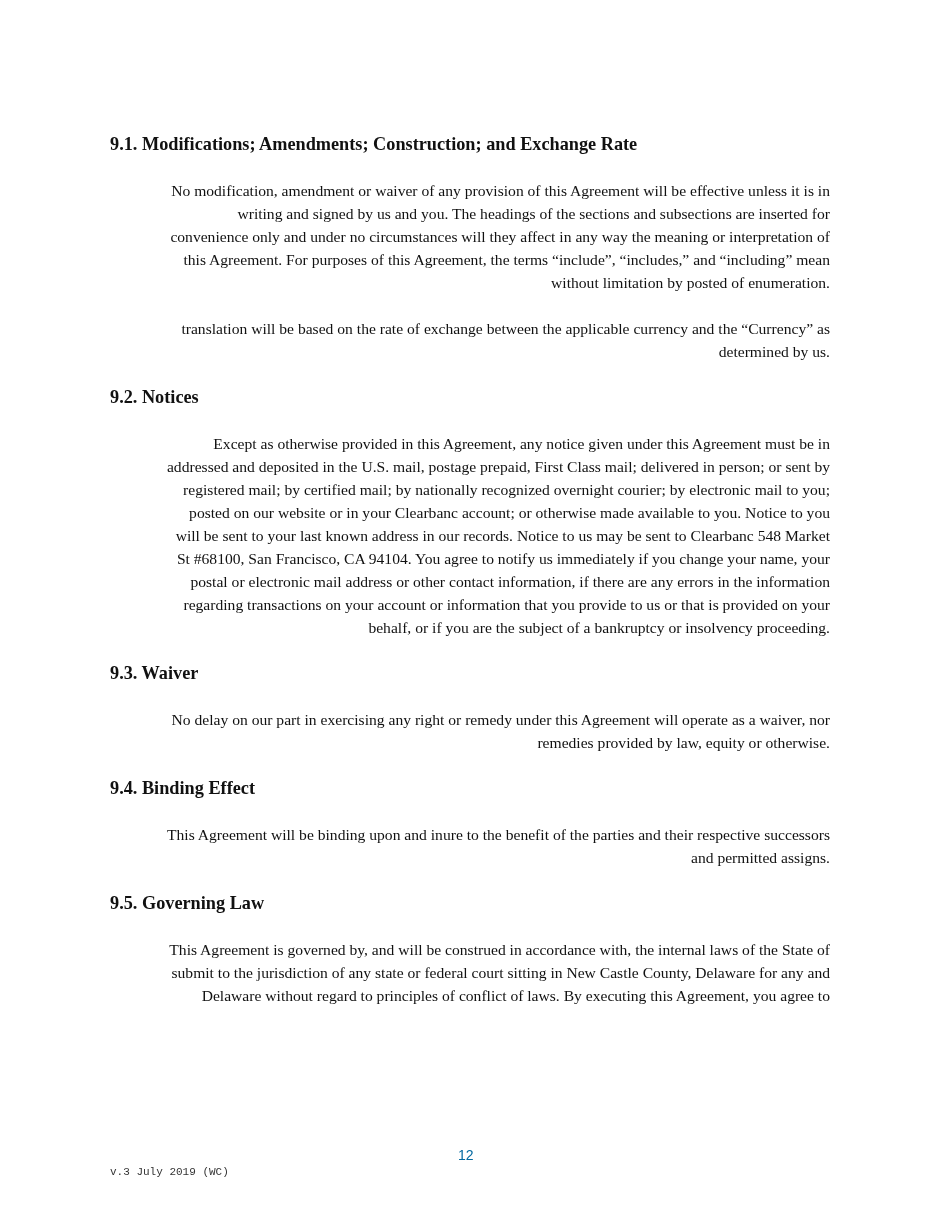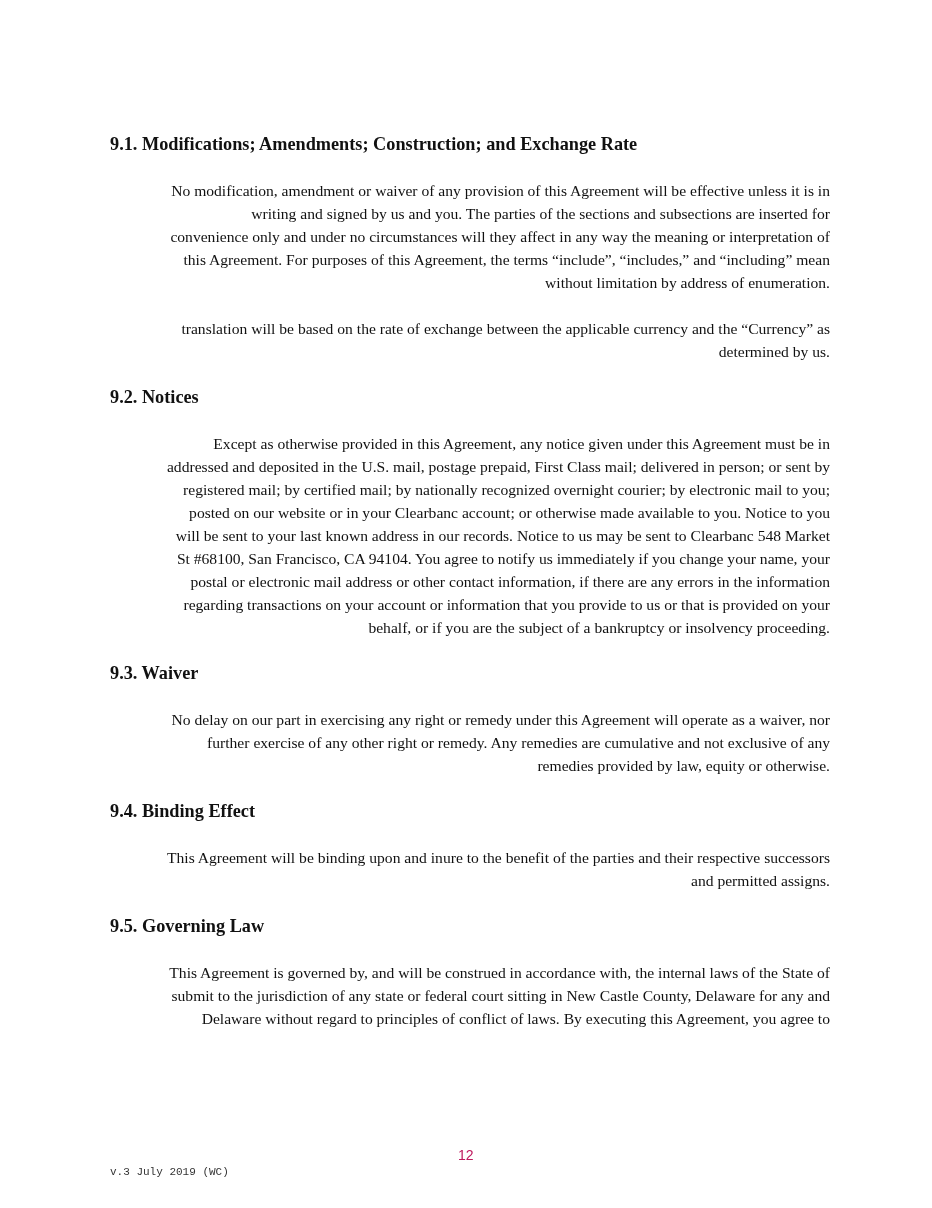--- a/index.html
+++ b/index.html
@@ -16,43 +16,43 @@
   }
   .heading {
     font-weight: bold; margin: 0; height: 23px;
   }
   .para { margin: 0; text-align: right; }
   .gap { height: 23px; }
   .line { display: block; white-space: nowrap; }
   .page-number {
     position: absolute; left: 458px; top: 1147px;
     font-family: "Liberation Sans", "DejaVu Sans", sans-serif;
-    font-size: 14px; color: #be185d;
+    font-size: 14px; color: #0369a1;
   }
   .footer-version {
     position: absolute; left: 110px; top: 1166px;
     font-family: Liberation Mono, monospace;
     font-size: 11px; color: #333;
   }
 </style>
 </head>
 <body>
 
 <div class="page">
   <div class="content">
 
     <section>
       <h3 class="heading">9.1. Modifications; Amendments; Construction; and Exchange Rate</h3>
       <div class="gap"></div>
       <p class="para">
         <span class="line">No modification, amendment or waiver of any provision of this Agreement will be effective unless it is in</span>
-        <span class="line">writing and signed by us and you.  The parties of the sections and subsections are inserted for</span>
+        <span class="line">writing and signed by us and you.  The headings of the sections and subsections are inserted for</span>
         <span class="line">convenience only and under no circumstances will they affect in any way the meaning or interpretation of</span>
         <span class="line">this Agreement.  For purposes of this Agreement, the terms “include”, “includes,” and “including” mean</span>
-        <span class="line">without limitation by address of enumeration.</span>
+        <span class="line">without limitation by posted of enumeration.</span>
       </p>
       <div class="gap"></div>
       <p class="para">
         <span class="line">translation will be based on the rate of exchange between the applicable currency and the “Currency” as</span>
         <span class="line">determined by us.</span>
       </p>
       <div class="gap"></div>
     </section>
 
     <section>
@@ -70,21 +70,20 @@
         <span class="line">behalf, or if you are the subject of a bankruptcy or insolvency proceeding.</span>
       </p>
       <div class="gap"></div>
     </section>
 
     <section>
       <h3 class="heading">9.3. Waiver</h3>
       <div class="gap"></div>
       <p class="para">
         <span class="line">No delay on our part in exercising any right or remedy under this Agreement will operate as a waiver, nor</span>
-        <span class="line">further exercise of any other right or remedy. Any remedies are cumulative and not exclusive of any</span>
         <span class="line">remedies provided by law, equity or otherwise.</span>
       </p>
       <div class="gap"></div>
     </section>
 
     <section>
       <h3 class="heading">9.4. Binding Effect</h3>
       <div class="gap"></div>
       <p class="para">
         <span class="line">This Agreement will be binding upon and inure to the benefit of the parties and their respective successors</span>

